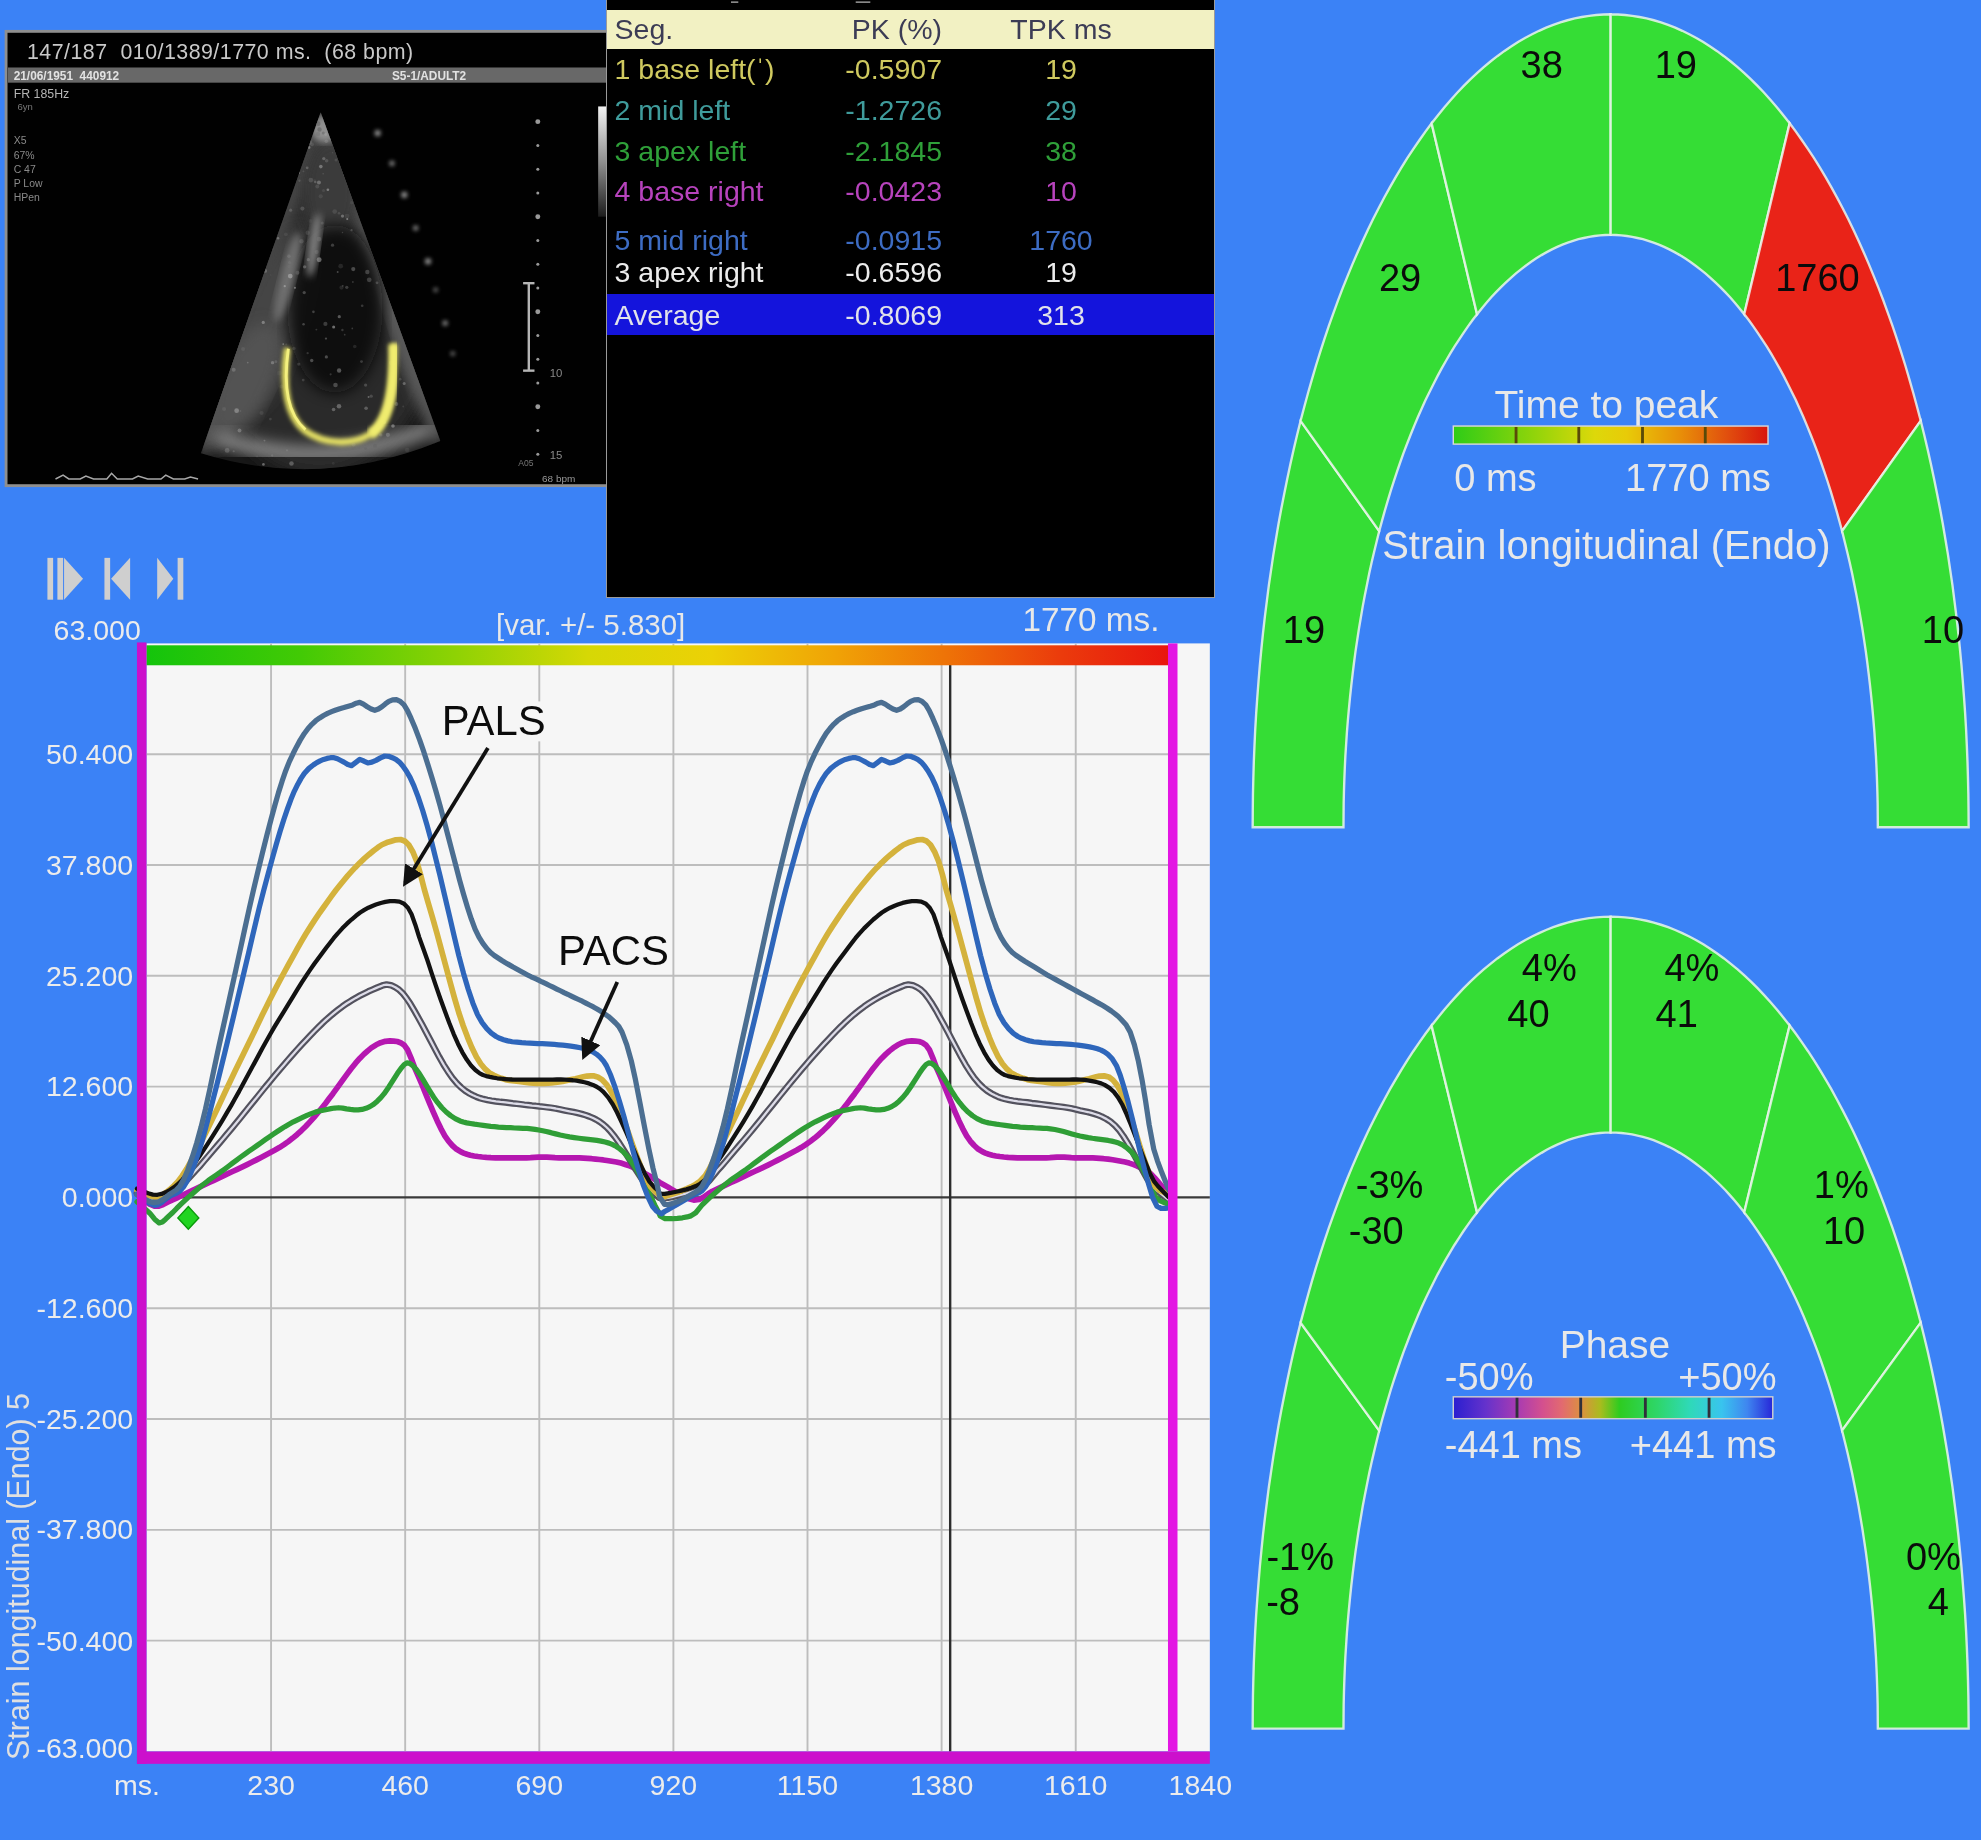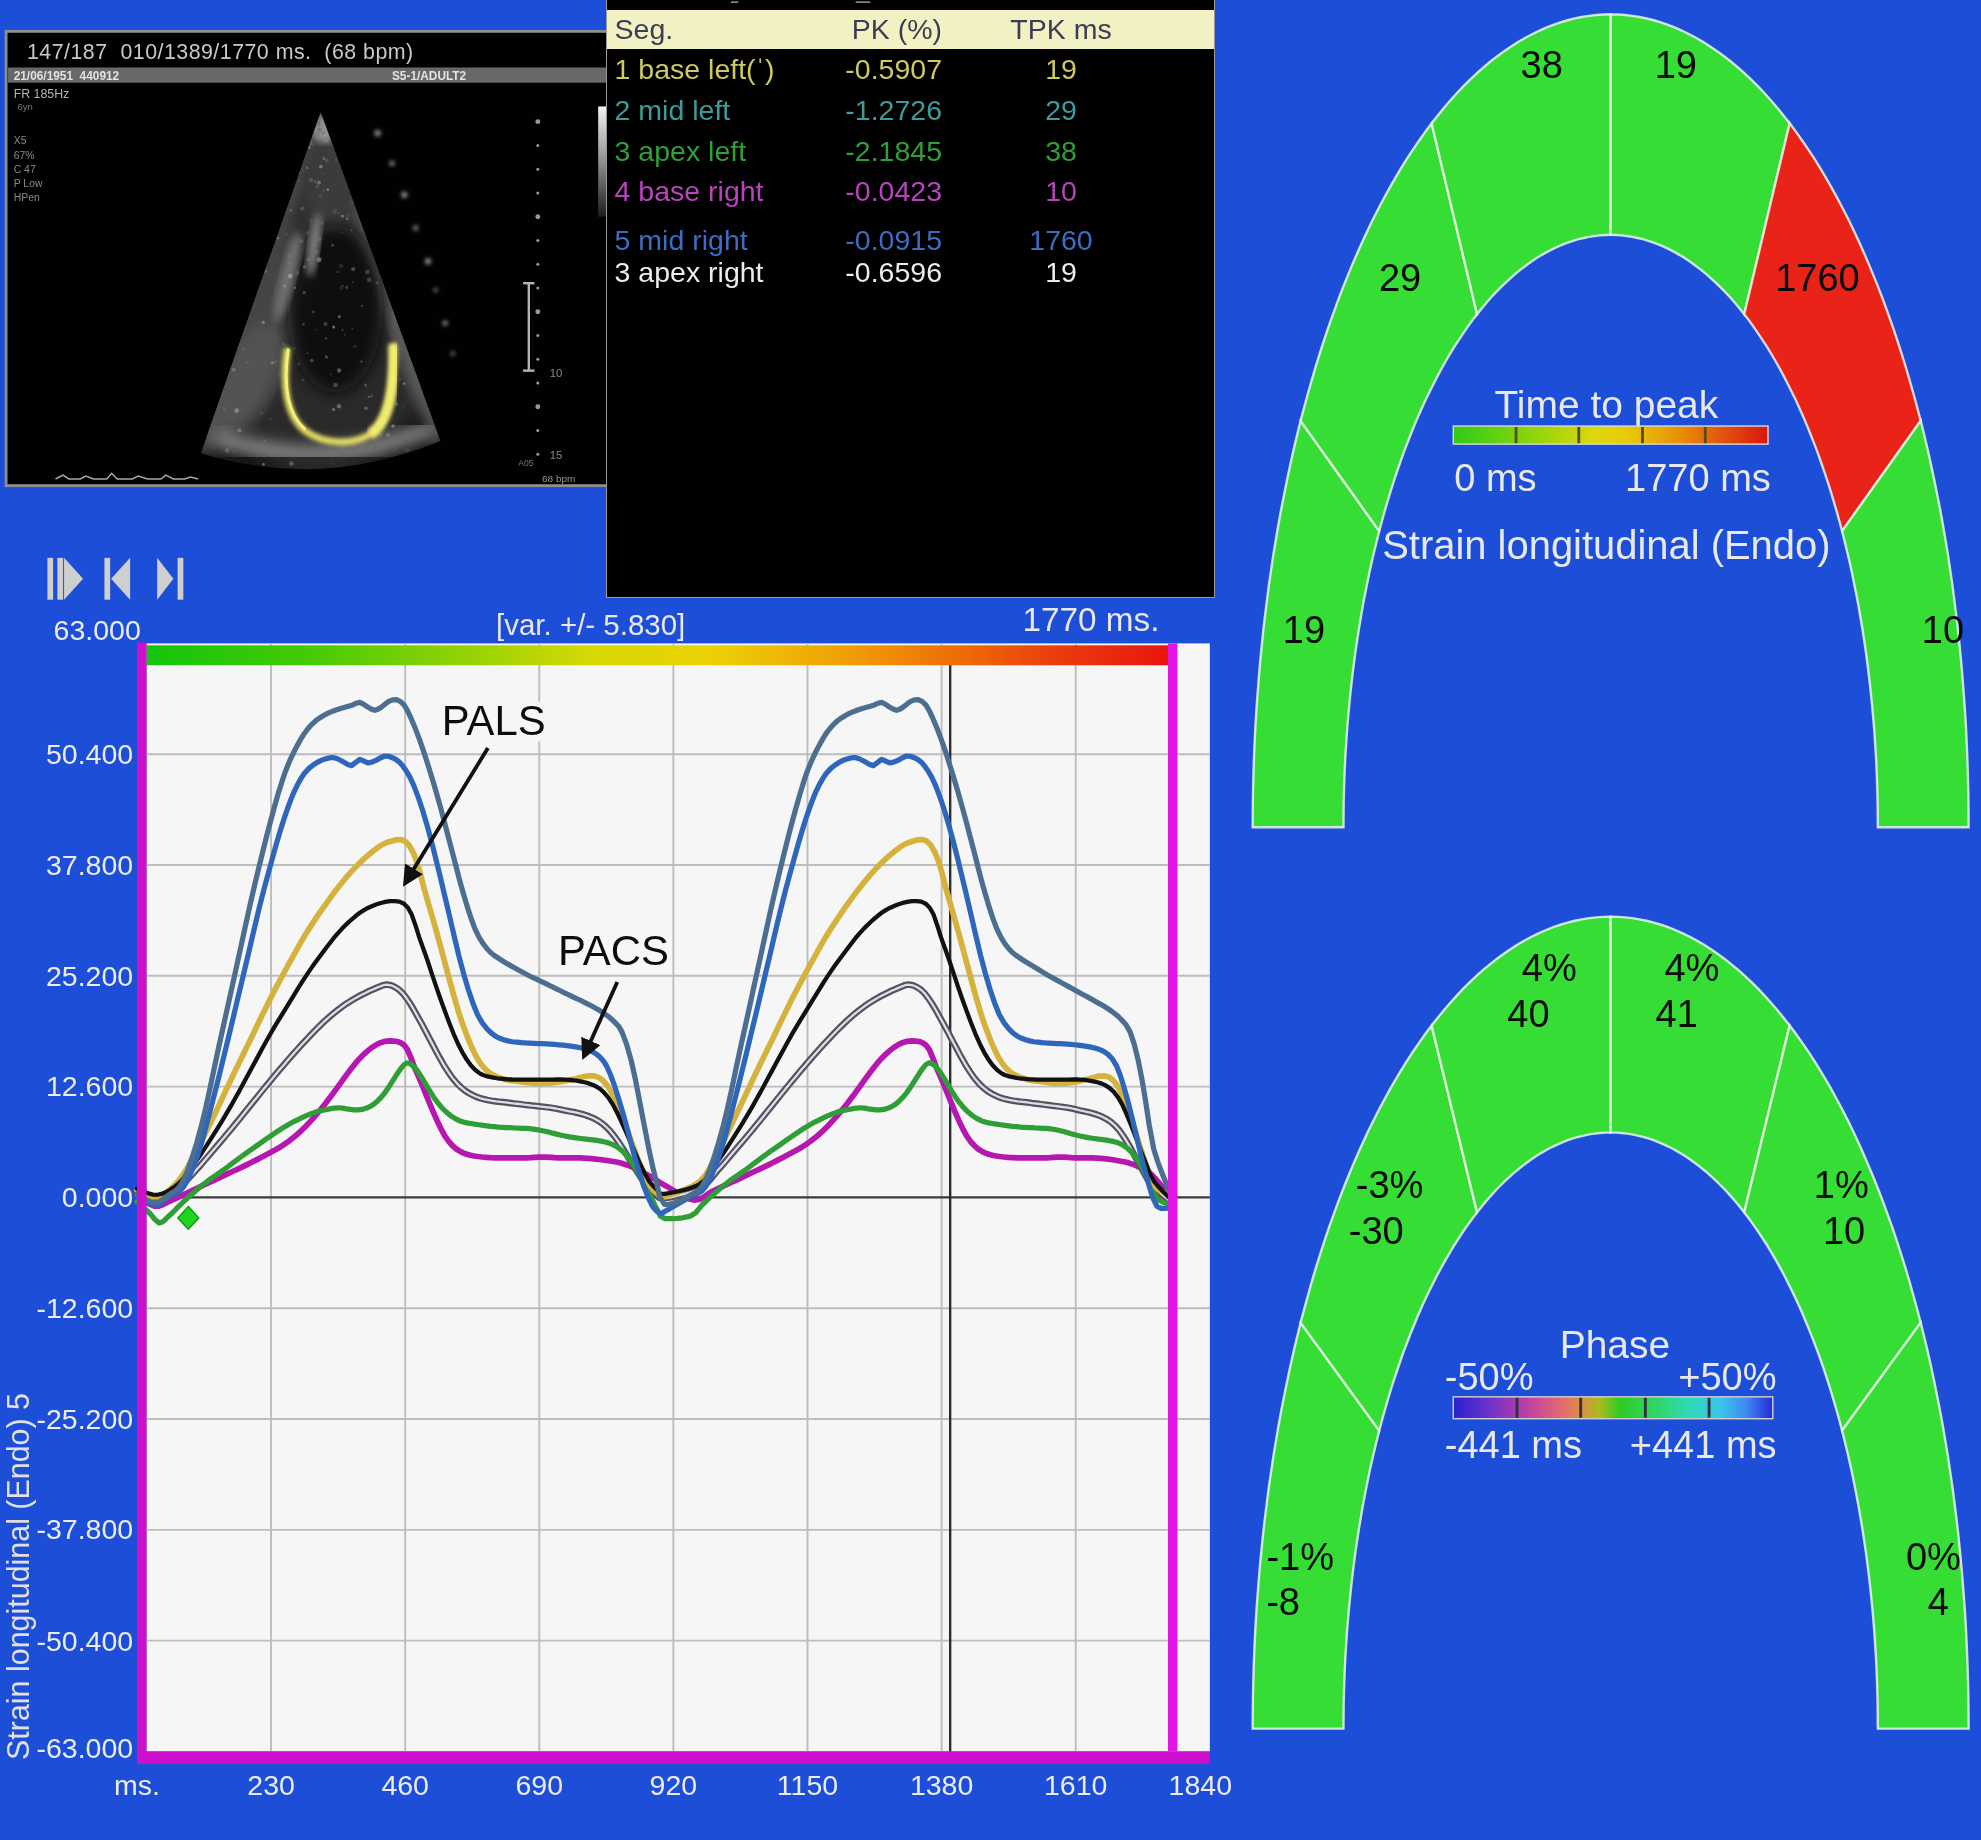--- a/index.html
+++ b/index.html
@@ -1,14 +1,14 @@
 <!DOCTYPE html>
 <html style="font-size:15px"><head><meta charset="utf-8"><style>
 html,body{margin:0;padding:0;background:#000;}
-#page{position:relative;width:1981px;height:1840px;background:#1d4ed8;overflow:hidden;
+#page{position:relative;width:1981px;height:1840px;background:#3b82f6;overflow:hidden;
   font-family:"Liberation Sans",sans-serif;text-decoration:underline;}
 .abs{position:absolute;}
 #tbl{position:absolute;left:606px;top:0px;width:609px;height:598px;background:#000;
   border:1.9px solid #9a9a9a;border-top:none;box-sizing:border-box;}
 .hdr{position:absolute;left:0;top:9.5px;width:100%;height:39px;background:#f2f1c3;color:#3c3c55;}
 .hdr span,.row span{position:absolute;white-space:pre;}
 .row{position:absolute;left:0;width:100%;height:40px;font-size:28.5px;}
 .c0{left:7.6px;}
 .c1{left:143px;width:192px;text-align:right;}
 .c2{left:361px;width:186px;text-align:center;}
@@ -309,20 +309,25 @@
   <div class="row" style="top:224px;color:#3d6cc3;">
         <span class="c0">5 mid right</span>
         <span class="c1">-0.0915</span>
         <span class="c2">1760</span>
       </div>
   <div class="row" style="top:256px;color:#ececec;">
         <span class="c0">3 apex right</span>
         <span class="c1">-0.6596</span>
         <span class="c2">19</span>
       </div>
+  <div class="row" style="top:294px;height:41px;background:#1414dc;color:#e2e3ea;">
+    <span class="c0" style="top:4.8px;">Average</span>
+        <span class="c1" style="top:4.8px;">-0.8069</span>
+        <span class="c2" style="top:4.8px;">313</span>
+      </div>
 </div>
 
 <svg class="abs" style="left:0;top:590px" width="1265" height="1251" viewBox="0 620 1330 1315">
   <defs>
     <linearGradient id="topbar" x1="0" y1="0" x2="1" y2="0">
       <stop offset="0" stop-color="#14c40c"></stop>
           <stop offset="0.15" stop-color="#42ca05"></stop>
       <stop offset="0.30" stop-color="#8ed204"></stop>
           <stop offset="0.43" stop-color="#d6d805"></stop>
       <stop offset="0.55" stop-color="#ecd106"></stop>

